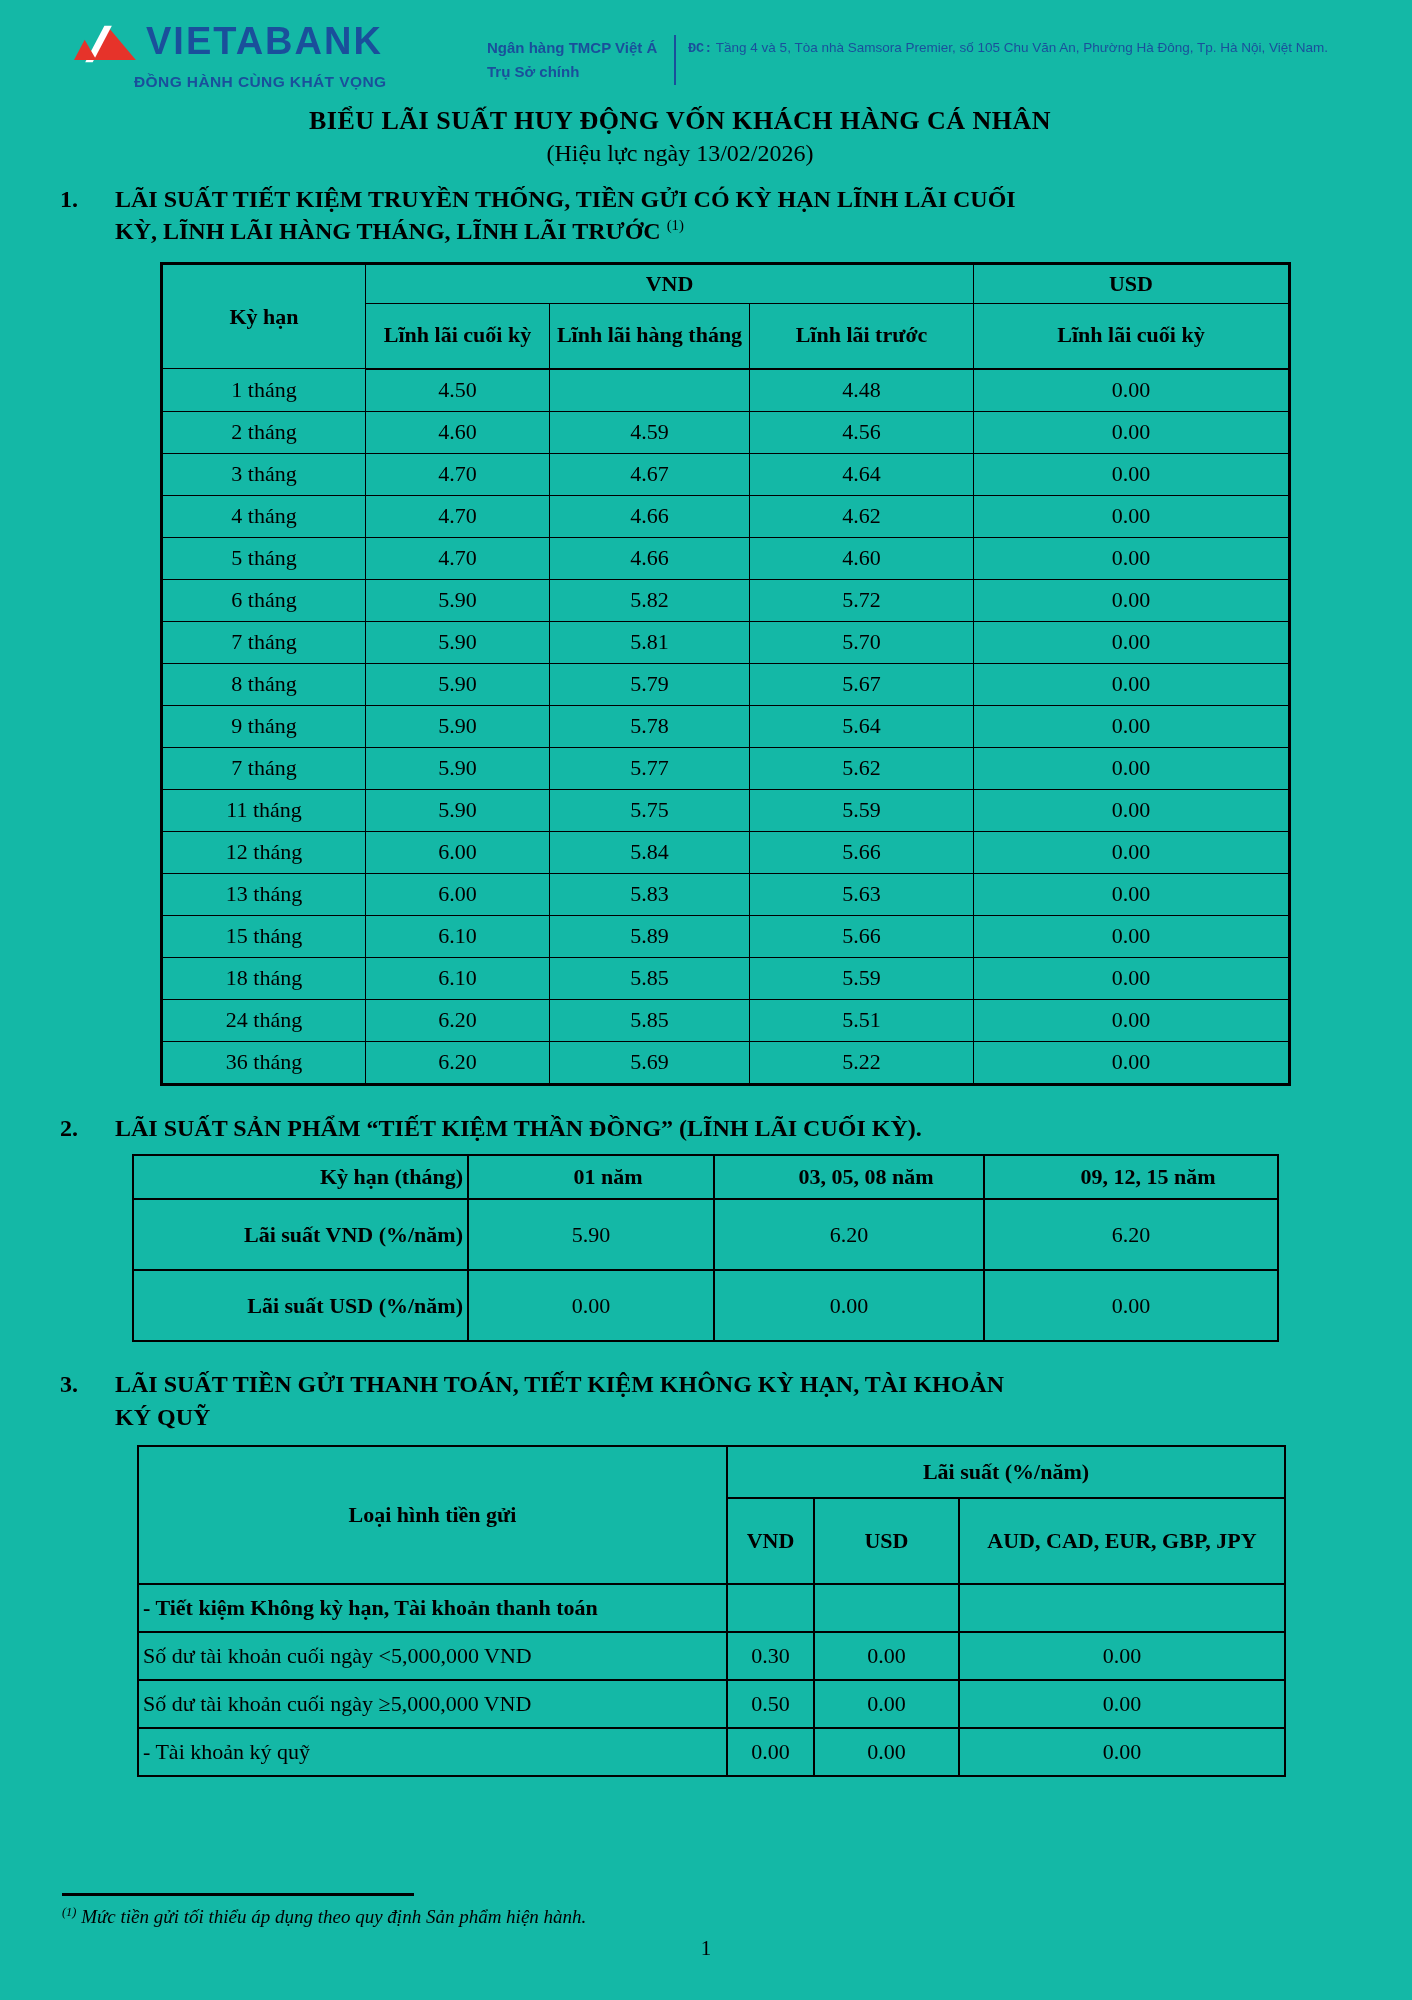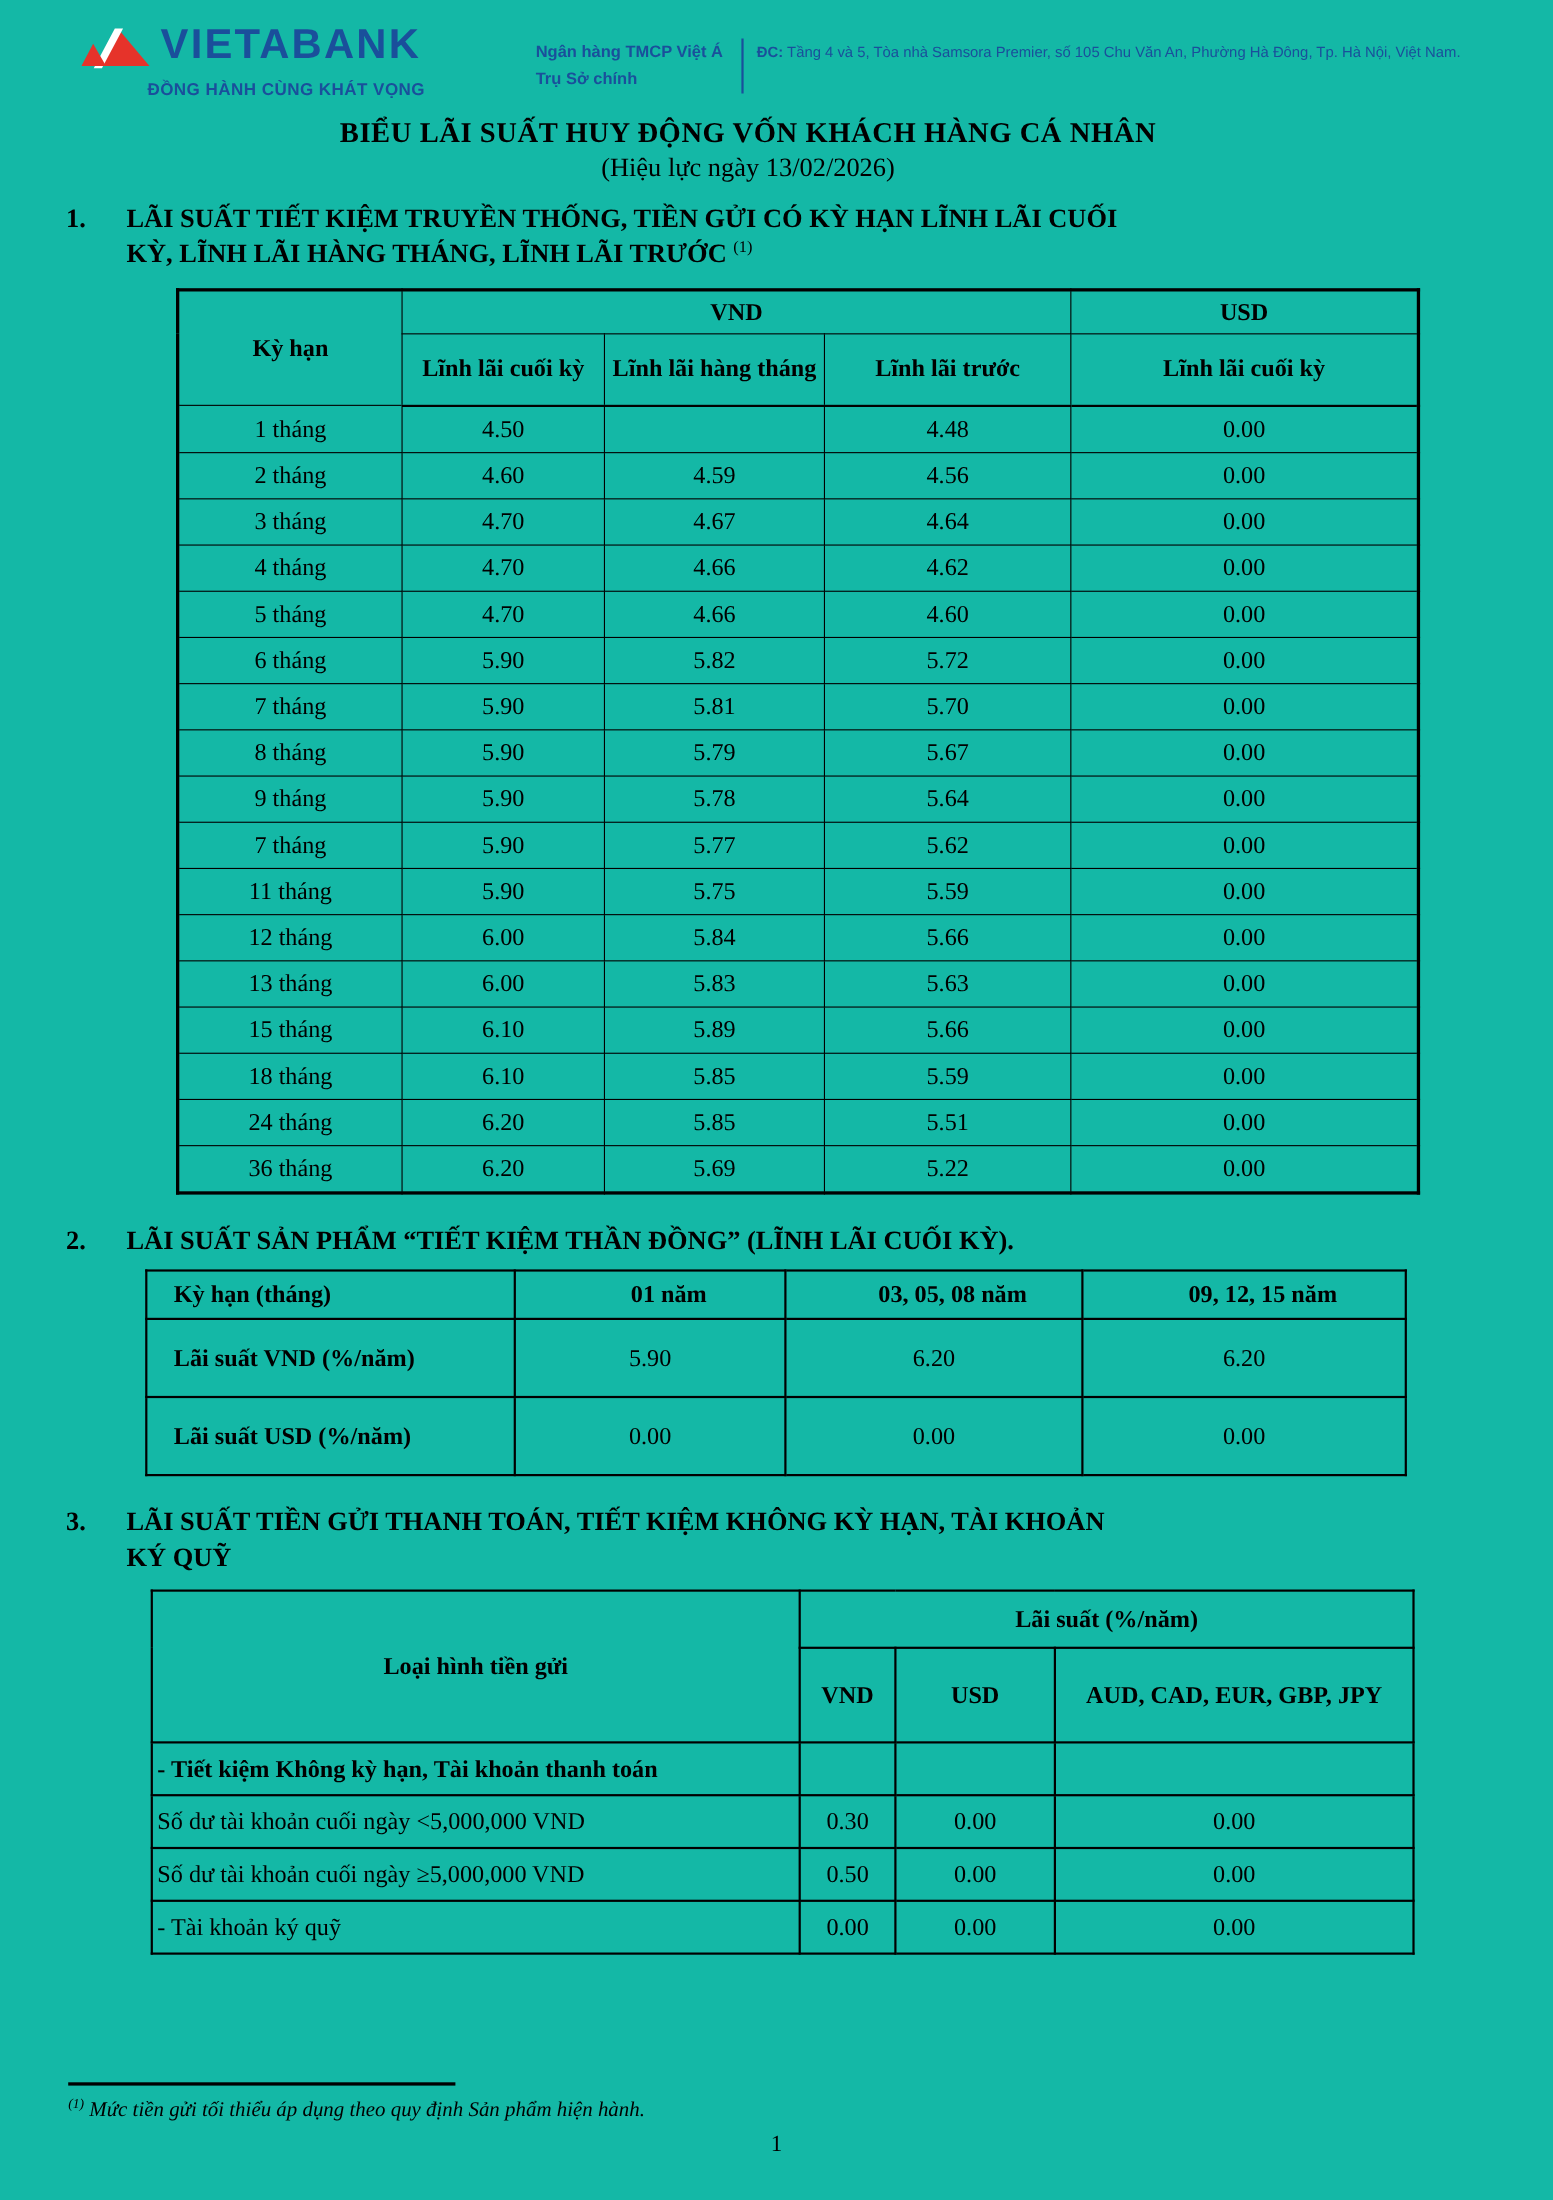--- a/index.html
+++ b/index.html
@@ -10,21 +10,21 @@
   .header{position:relative;height:96px;font-family:"Liberation Sans","DejaVu Sans",sans-serif;}
   .logo{position:absolute;left:74px;top:18px;}
   .logo-row{display:flex;align-items:flex-start;}
   .logo-mark{width:64px;height:52px;flex:none;}
   .tri{fill:var(--red);}
   .logo-name{font-size:38px;font-weight:bold;color:var(--blue);letter-spacing:2px;line-height:1;margin:4px 0 0 8px;}
   .logo-tagline{font-size:15.5px;font-weight:bold;color:var(--blue);letter-spacing:.4px;margin:3px 0 0 60px;}
   .org{position:absolute;left:487px;top:36px;color:var(--blue);font-size:15px;font-weight:bold;line-height:1.6;}
   .hdr-divider{position:absolute;left:674px;top:35px;width:2px;height:50px;background:var(--blue);}
   .contact{position:absolute;left:688px;top:36px;color:var(--blue);font-size:13.5px;line-height:1.75;white-space:nowrap;}
-  .contact b{font-weight:bold;}
+  .contact b{font-weight:bold;font-family:Liberation Mono, monospace;}
   .sep{margin:0 12px;}
 
   
   .title-wrap{margin:10px 0 0 60px;width:1240px;text-align:center;}
   .doc-title{font-size:26px;font-weight:bold;letter-spacing:.5px;}
   .doc-date{font-size:24px;margin-top:4px;}
 
   
   .sec{display:flex;margin:16px 0 0 60px;font-size:24px;font-weight:bold;line-height:1.35;}
   .sec .num{width:55px;flex:none;}
@@ -40,21 +40,21 @@
 
   .t1{margin:14px 0 0 160px;width:1128px;border:3px solid #000;}
   .t1 thead tr:first-child th{height:38px;}
   .t1 thead tr:last-child th{height:64px;line-height:1.3;border-bottom:2.5px solid #000;}
   .t1 td{height:41px;}
 
   .t2{margin:10px 0 0 132px;width:1145px;border:2.5px solid #000;}
   .t2 th,.t2 td{border-width:2px;}
   .t2 th{height:42px;padding-left:38px;}
   .t2 td{height:69px;}
-  .t2 th:first-child,.t2 td:first-child{text-align:left;padding-left:24px;}
+  .t2 th:first-child,.t2 td:first-child{text-align:right;padding-left:12px;}
   .t2 td:first-child{font-weight:bold;}
 
   .t3{margin:12px 0 0 137px;width:1147px;border:2.5px solid #000;}
   .t3 th,.t3 td{border-width:2px;}
   .t3 thead tr:first-child th{height:50px;}
   .t3 thead tr:last-child th{height:84px;line-height:1.3;}
   .t3 td{height:46px;line-height:1.35;}
   .t3 td:first-child{text-align:left;}
 
   

